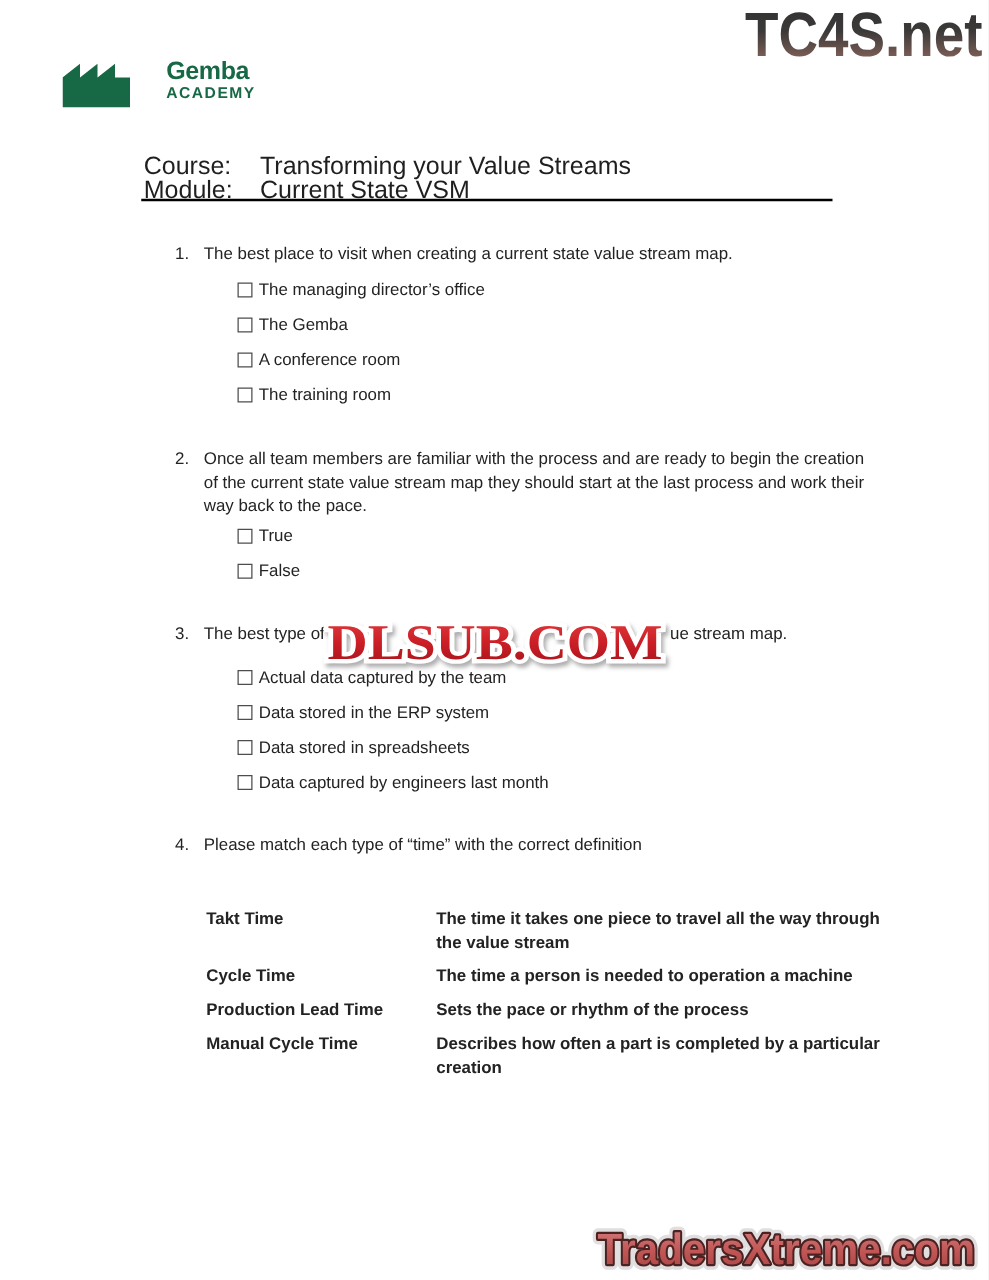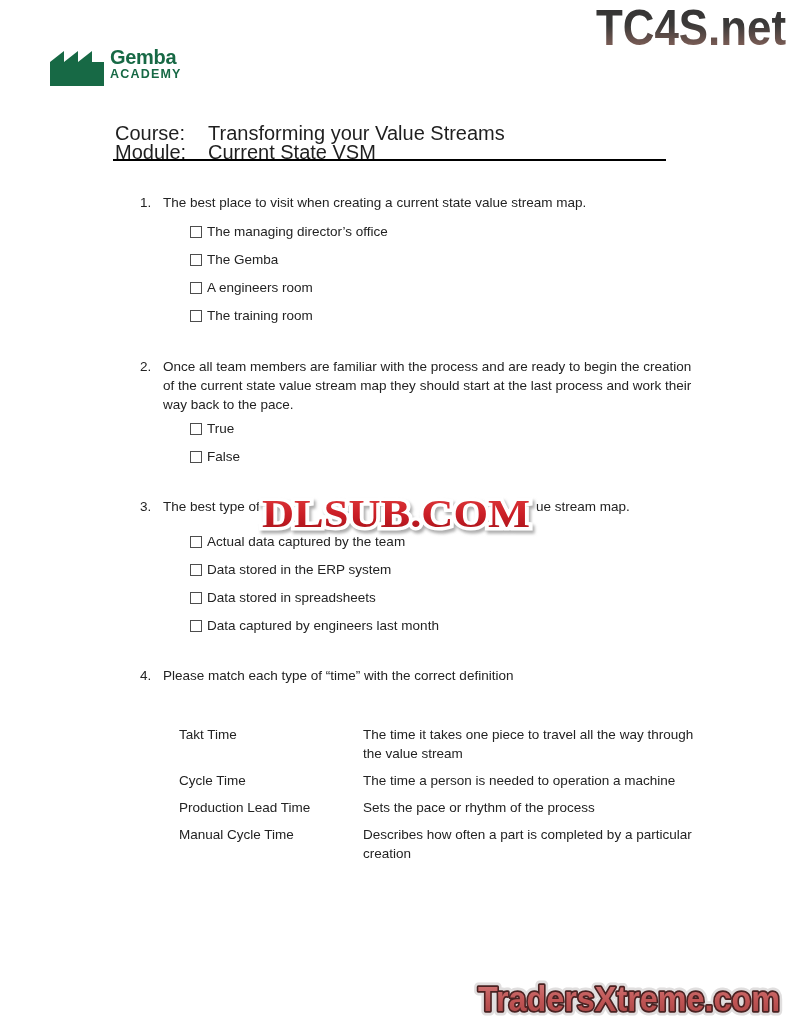--- a/index.html
+++ b/index.html
@@ -8,21 +8,21 @@
     position:relative;
     width:791px; height:1024px;
     margin:0 auto;
     background:#ffffff;
     font-family:"Liberation Sans", sans-serif;
     color:#262626;
     overflow:hidden;
   }
 
   
-  .logo { position:absolute; left:50px; top:46px; display:flex; align-items:flex-start; }
+  .logo { position:absolute; left:50px; top:46px; display:flex; align-items:flex-start;gap:23px; }
   .logo svg { display:block; }
   .logo-text { margin-left:6px; color:#176945; }
   .logo-name { font-size:20px; font-weight:bold; line-height:22px; letter-spacing:-0.3px; }
   .logo-sub  { font-size:12.5px; font-weight:bold; letter-spacing:1.2px; line-height:13px; }
 
   .page-title {
     position:absolute; left:0; top:52px; width:742px;
     text-align:center; font-size:38px; font-weight:bold;
     letter-spacing:-0.5px; color:#141414;
   }
@@ -52,21 +52,21 @@
   .opt-label { white-space:nowrap; }
 
   #q1 { top:193px; } #q1 .options { margin-top:10px; }
   #q2 { top:357px; } #q2 .options { margin-top:5px; }
   #q3 { top:497px; } #q3 .options { margin-top:16px; }
   #q4 { top:666px; }
 
   .q3-end { position:absolute; left:396px; top:0; white-space:nowrap;text-align:right; }
 
   
-  .matching { margin-top:40px; margin-left:39px; }
+  .matching { margin-top:40px; margin-left:25px;font-weight:bold; }
   .match-row { display:flex; margin-bottom:8px; }
   .match-term { width:184px; flex:0 0 184px; }
   .match-def .q-line { white-space:nowrap; }
 
   
   .wm-dlsub { position:absolute; left:252px; top:485px; z-index:5; }
   .wm-traders { position:absolute; left:470px; top:975px; z-index:5; }
 </style>
 </head>
 <body>
@@ -118,21 +118,21 @@
       <div class="opt">
         <span class="checkbox"></span>
         <span class="opt-label">The managing director’s office</span>
       </div>
       <div class="opt">
         <span class="checkbox"></span>
         <span class="opt-label">The Gemba</span>
       </div>
       <div class="opt">
         <span class="checkbox"></span>
-        <span class="opt-label">A engineers room</span>
+        <span class="opt-label">A conference room</span>
       </div>
       <div class="opt">
         <span class="checkbox"></span>
         <span class="opt-label">The training room</span>
       </div>
     </div>
   </div>
 
   <div class="question" id="q2">
     <div class="q-row">

